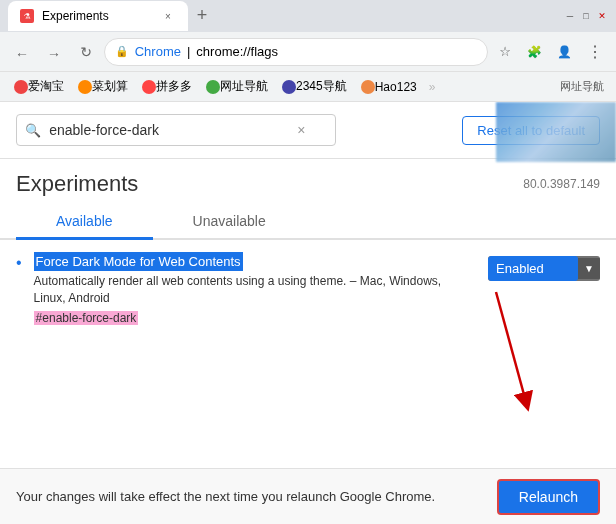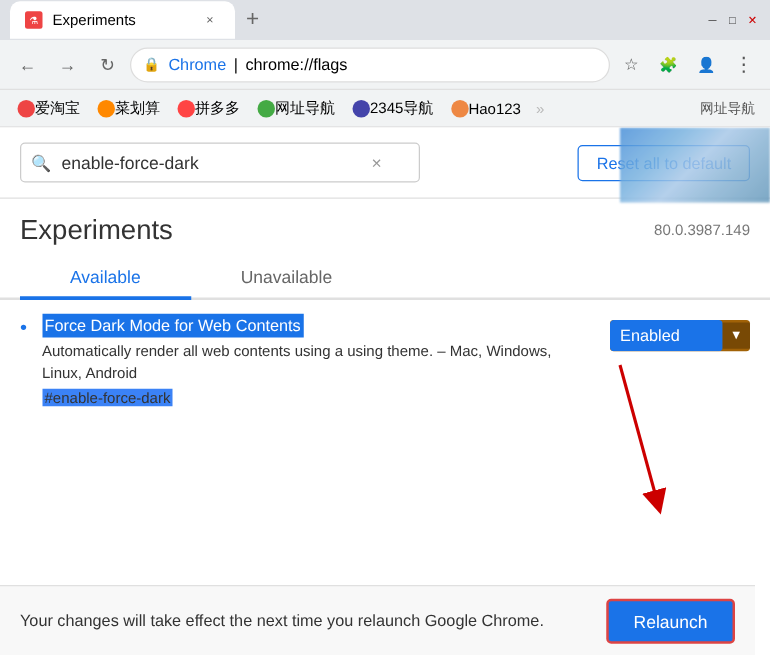--- a/index.html
+++ b/index.html
@@ -250,21 +250,21 @@
       padding: 2px 2px;
     }
     .exp-desc {
       font-size: 12px;
       color: #333;
       margin-top: 3px;
       line-height: 1.4;
     }
     .exp-tag {
       display: inline-block;
-      background: #3b82f6;
+      background: #f9a8d4;
       color: #333;
       font-size: 12px;
       margin-top: 4px;
       padding: 0 2px;
     }
     .exp-control {
       flex-shrink: 0;
       position: relative;
     }
     .enabled-dropdown {
@@ -290,21 +290,21 @@
       background: linear-gradient(135deg, #4a90d9 0%, #7ab3e0 30%, #a8c8e8 50%, #8ab4d4 70%, #6699bb 100%);
       opacity: 0.85;
       filter: blur(1px);
     }
 
     
     .bottom-bar {
       position: absolute;
       bottom: 0;
       left: 0;
-      right: 12px;
+      right: 0;
       background: #f8f8f8;
       border-top: 1px solid #e0e0e0;
       height: 56px;
       display: flex;
       align-items: center;
       padding: 0 16px;
       gap: 12px;
     }
     .bottom-message {
       font-size: 13px;
@@ -422,21 +422,21 @@
 
   <div class="experiments-list" style="position:relative;">
     <div class="experiment-item">
       <span class="exp-bullet">•</span>
       <div class="exp-content">
         <span class="exp-name">Force Dark Mode for Web Contents</span>
         <p class="exp-desc">Automatically render all web contents using a using theme. – Mac, Windows, Linux, Android</p>
         <span class="exp-tag">#enable-force-dark</span>
       </div>
       <div class="exp-control" style="margin-top:4px; position:relative;">
-        <div style="display:flex; align-items:center; background:#a16207; border-radius:3px; overflow:hidden; min-width:100px;">
+        <div style="display:flex; align-items:center; background:#737373; border-radius:3px; overflow:hidden; min-width:100px;">
           <select class="enabled-dropdown" style="background:#1a73e8; color:#fff; border:none; padding:5px 8px; font-size:13px; cursor:pointer; width:80px; -webkit-appearance:none;">
             <option>Enabled</option>
             <option>Disabled</option>
             <option>Default</option>
           </select>
           <div style="background:rgba(0,0,0,0.25); padding:5px 6px; color:#fff; font-size:10px; cursor:pointer;">▼</div>
         </div>
       </div>
     </div>
   </div>

